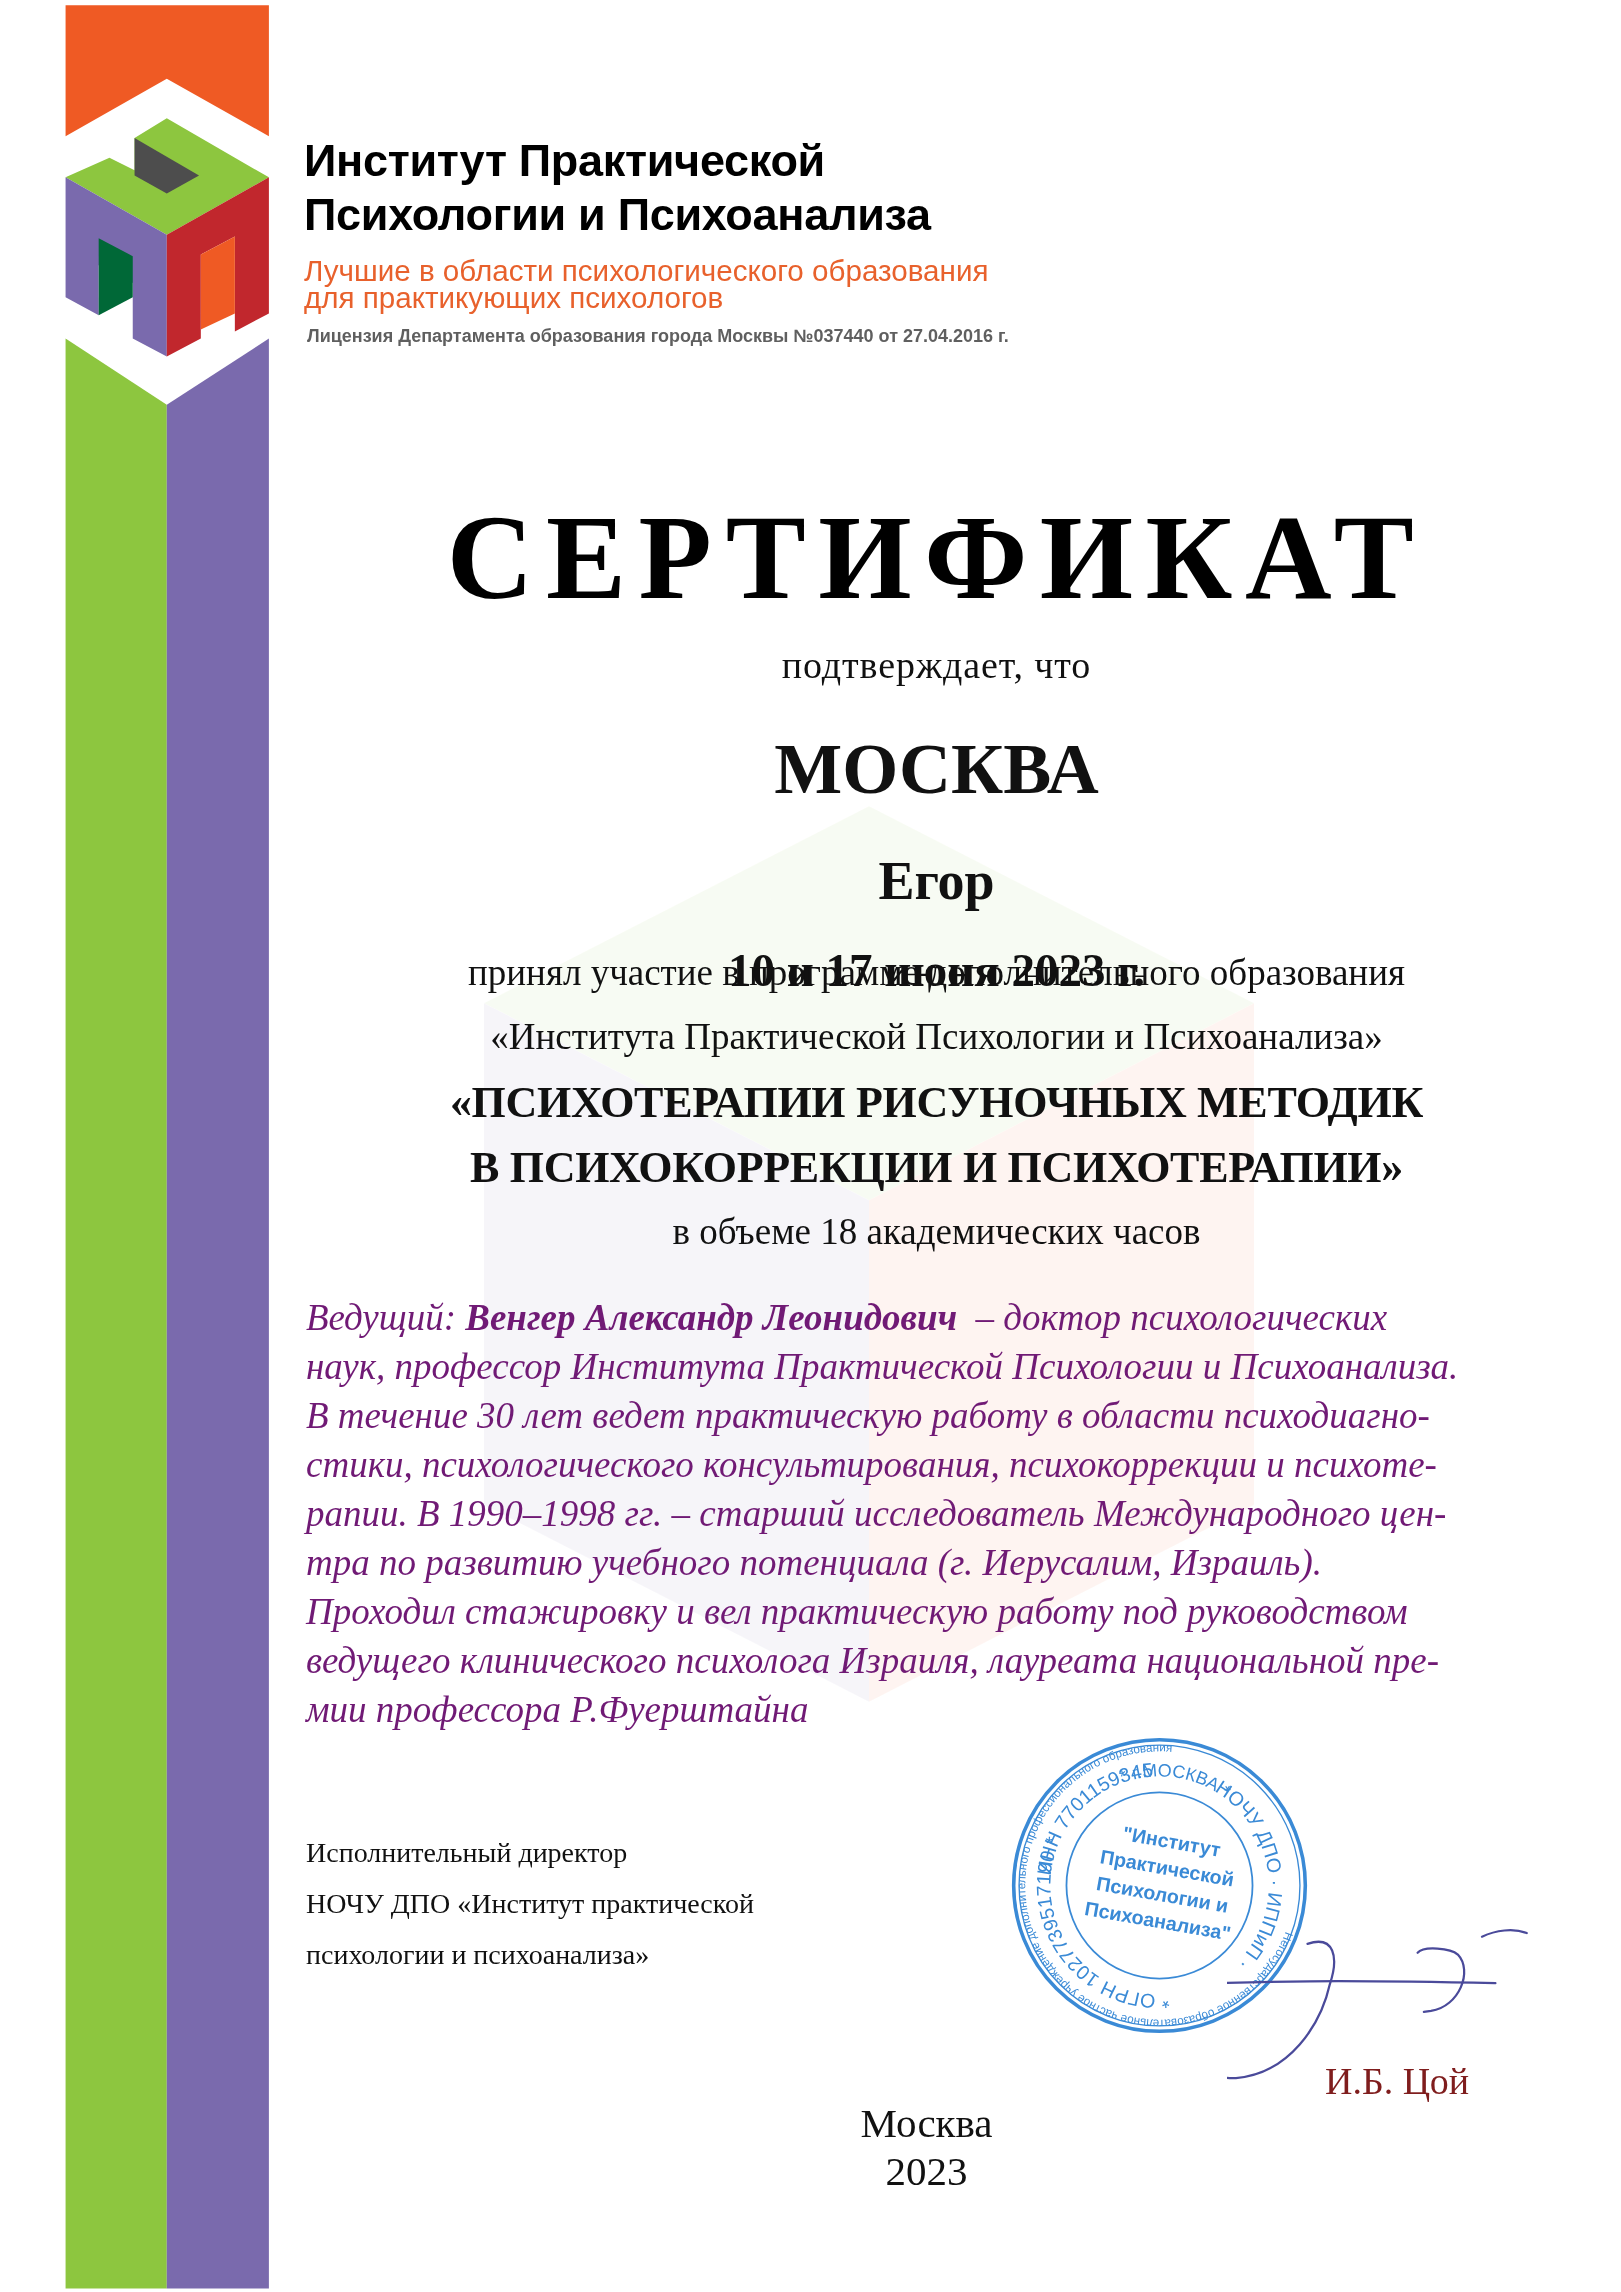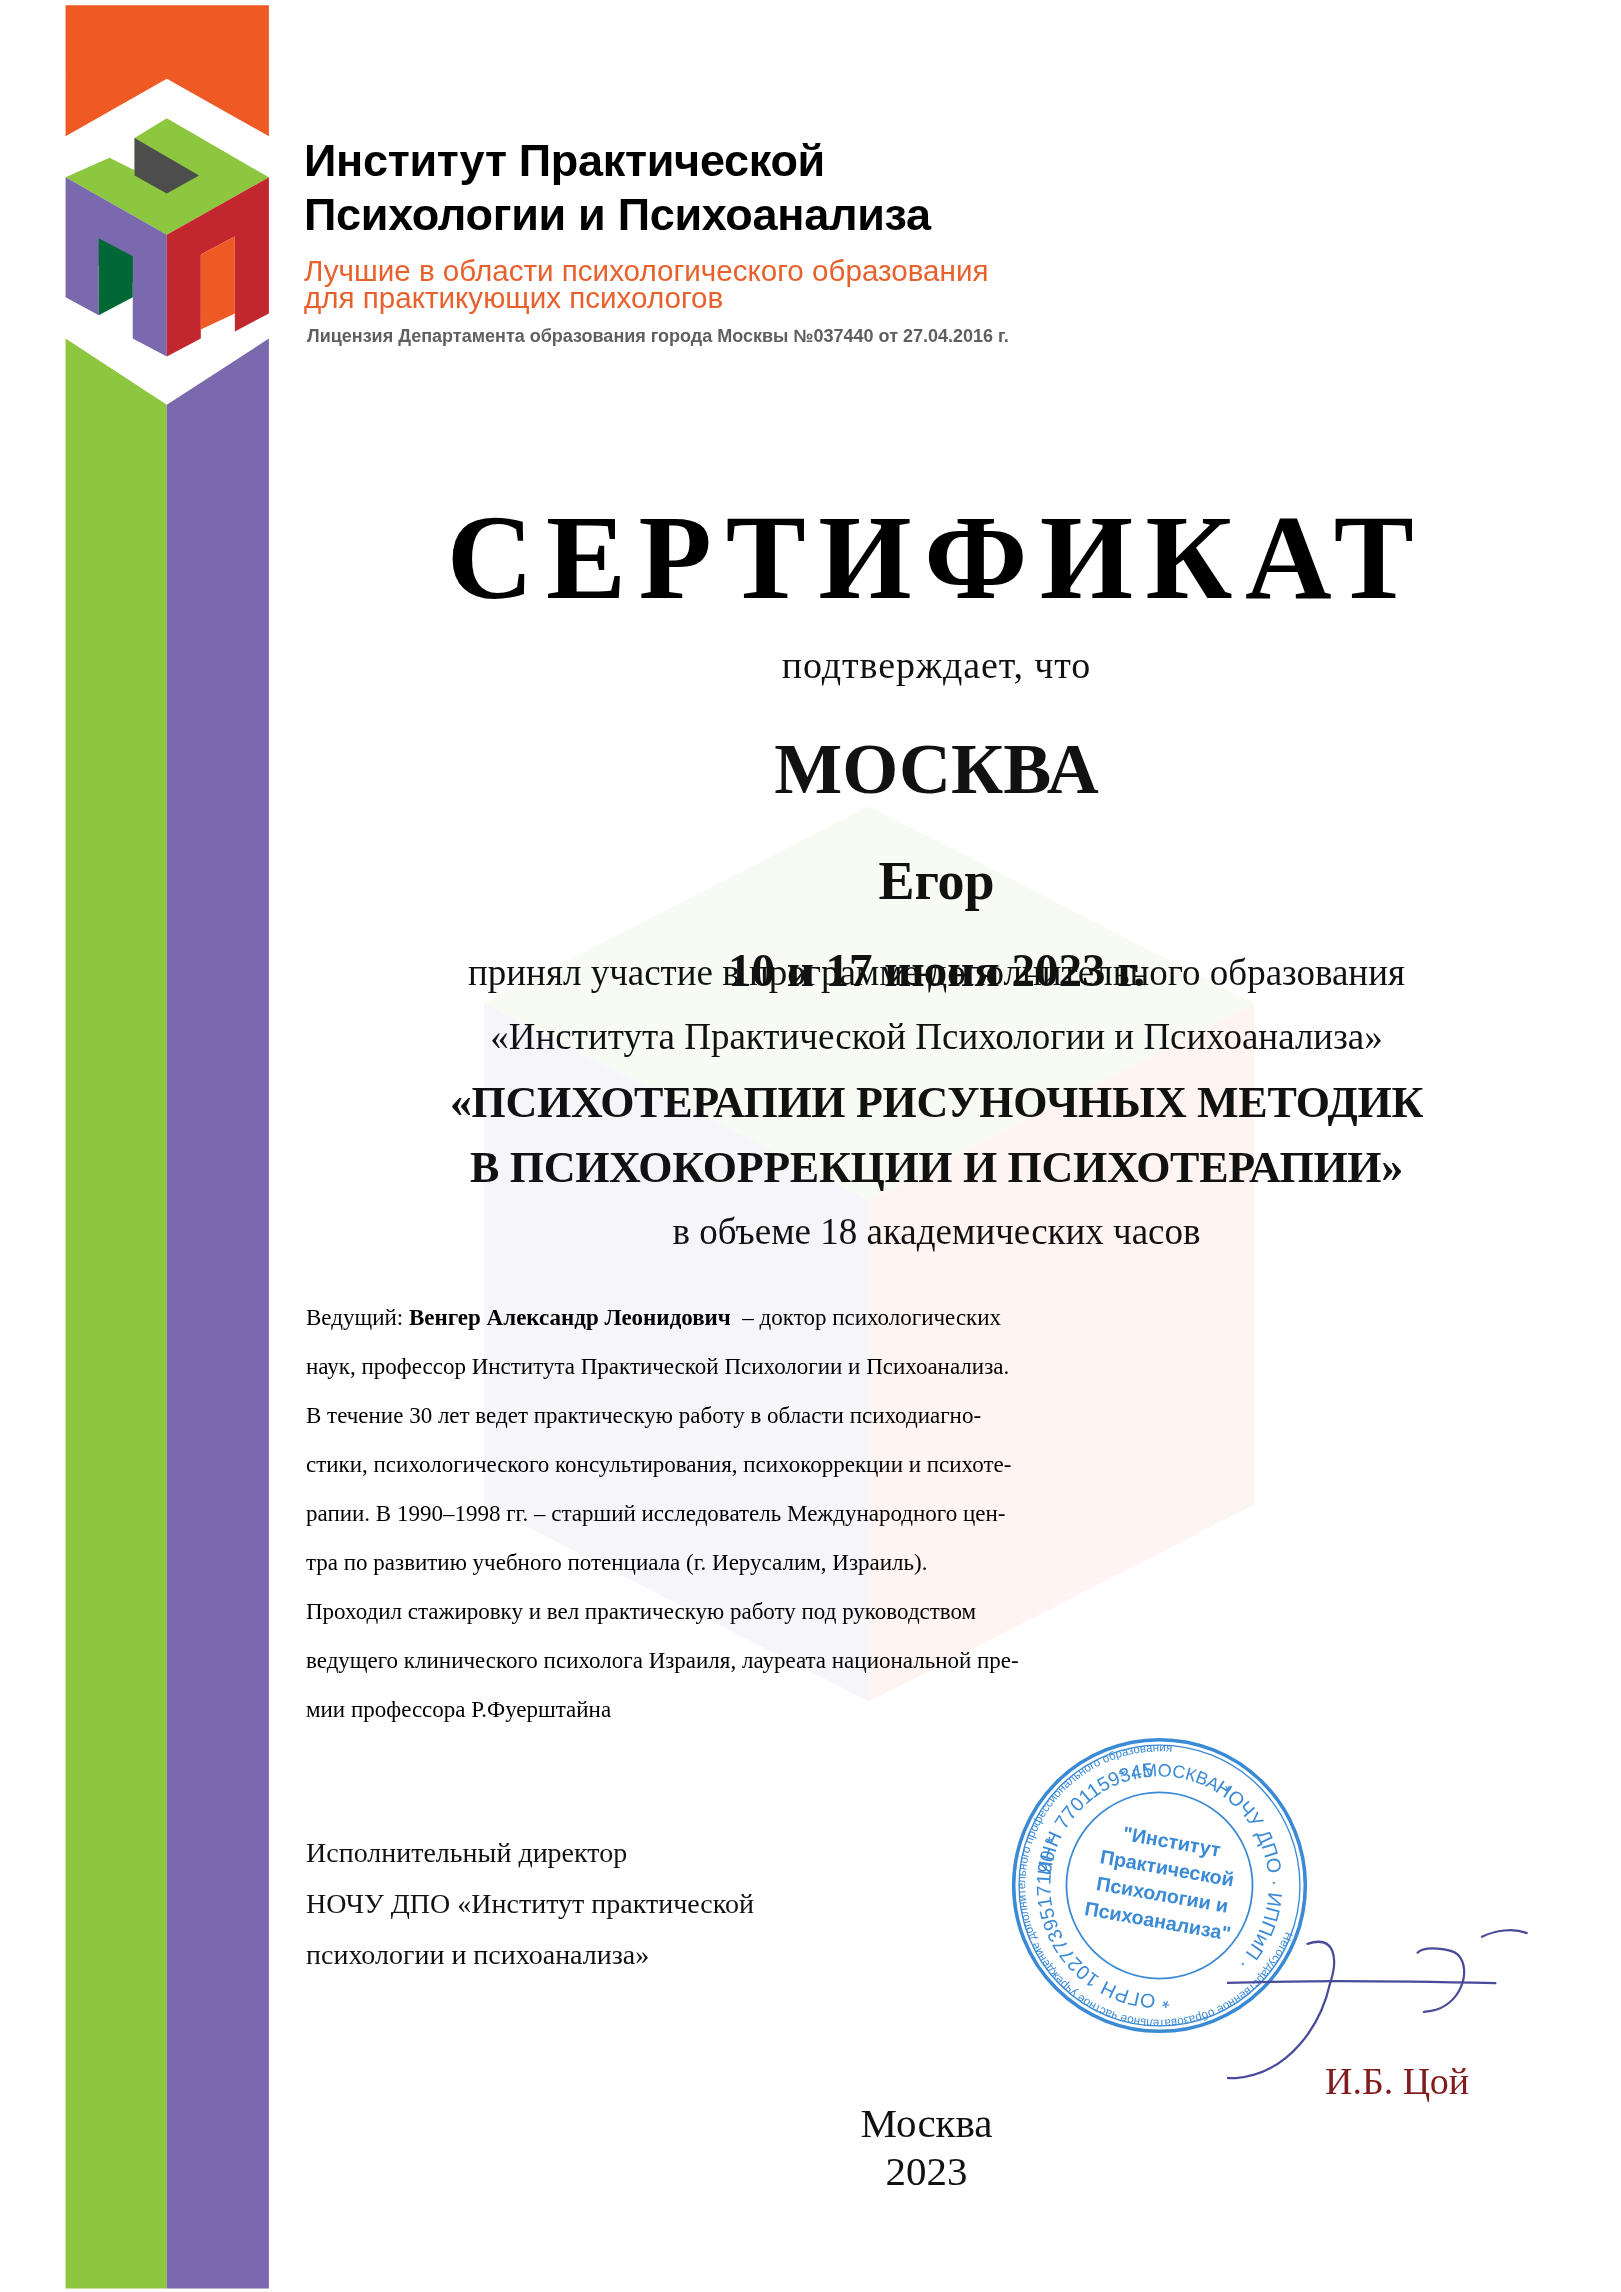--- a/index.html
+++ b/index.html
@@ -16,21 +16,21 @@
   .header-lic { position: absolute; left: 307px; color: #5f5f5f; font-size: 18px; font-weight: bold; white-space: nowrap; }
 
   .cert-title { top: 491px; font-size: 120px; font-weight: bold; color: #000000; letter-spacing: 12.5px; line-height: 134px; }
   .confirms { top: 638px; font-size: 38px; line-height: 54px; color: #111; letter-spacing: 0.9px; }
   .surname { top: 724px; font-size: 72px; font-weight: bold; line-height: 90px; }
   .firstname { top: 845px; font-size: 54px; font-weight: bold; line-height: 72px; }
   .date { top: 948px; font-size: 47px; font-weight: bold; line-height: 63px; }
   .regular-line { font-size: 37px; line-height: 54px; }
   .program-line { font-size: 44px; font-weight: bold; line-height: 63px; letter-spacing: -0.3px; }
 
-  .bio { position: absolute; left: 306px; top: 1293px; width: 1218px; font-size: 23px; line-height: 49px; color: #000000; }
+  .bio { position: absolute; left: 306px; top: 1293px; width: 1218px; font-size: 37px; line-height: 49px; font-style: italic; color: #701a75; }
   .bio .line { display: block; white-space: nowrap; }
   .bio b { font-weight: bold; }
 
   .director { position: absolute; left: 306px; top: 1827px; font-size: 28px; line-height: 51px; color: #111; white-space: nowrap; }
   .director .line { display: block; }
 
   .signer { position: absolute; left: 1325px; top: 2056px; font-size: 38px; line-height: 50px; color: #7f1d1d; white-space: nowrap; }
   .city { position: absolute; left: 743px; width: 367px; text-align: center; top: 2099px; font-size: 41px; line-height: 48px; color: #111; }
 
   #stamp-svg { position: absolute; left: 994px; top: 1720px; }

